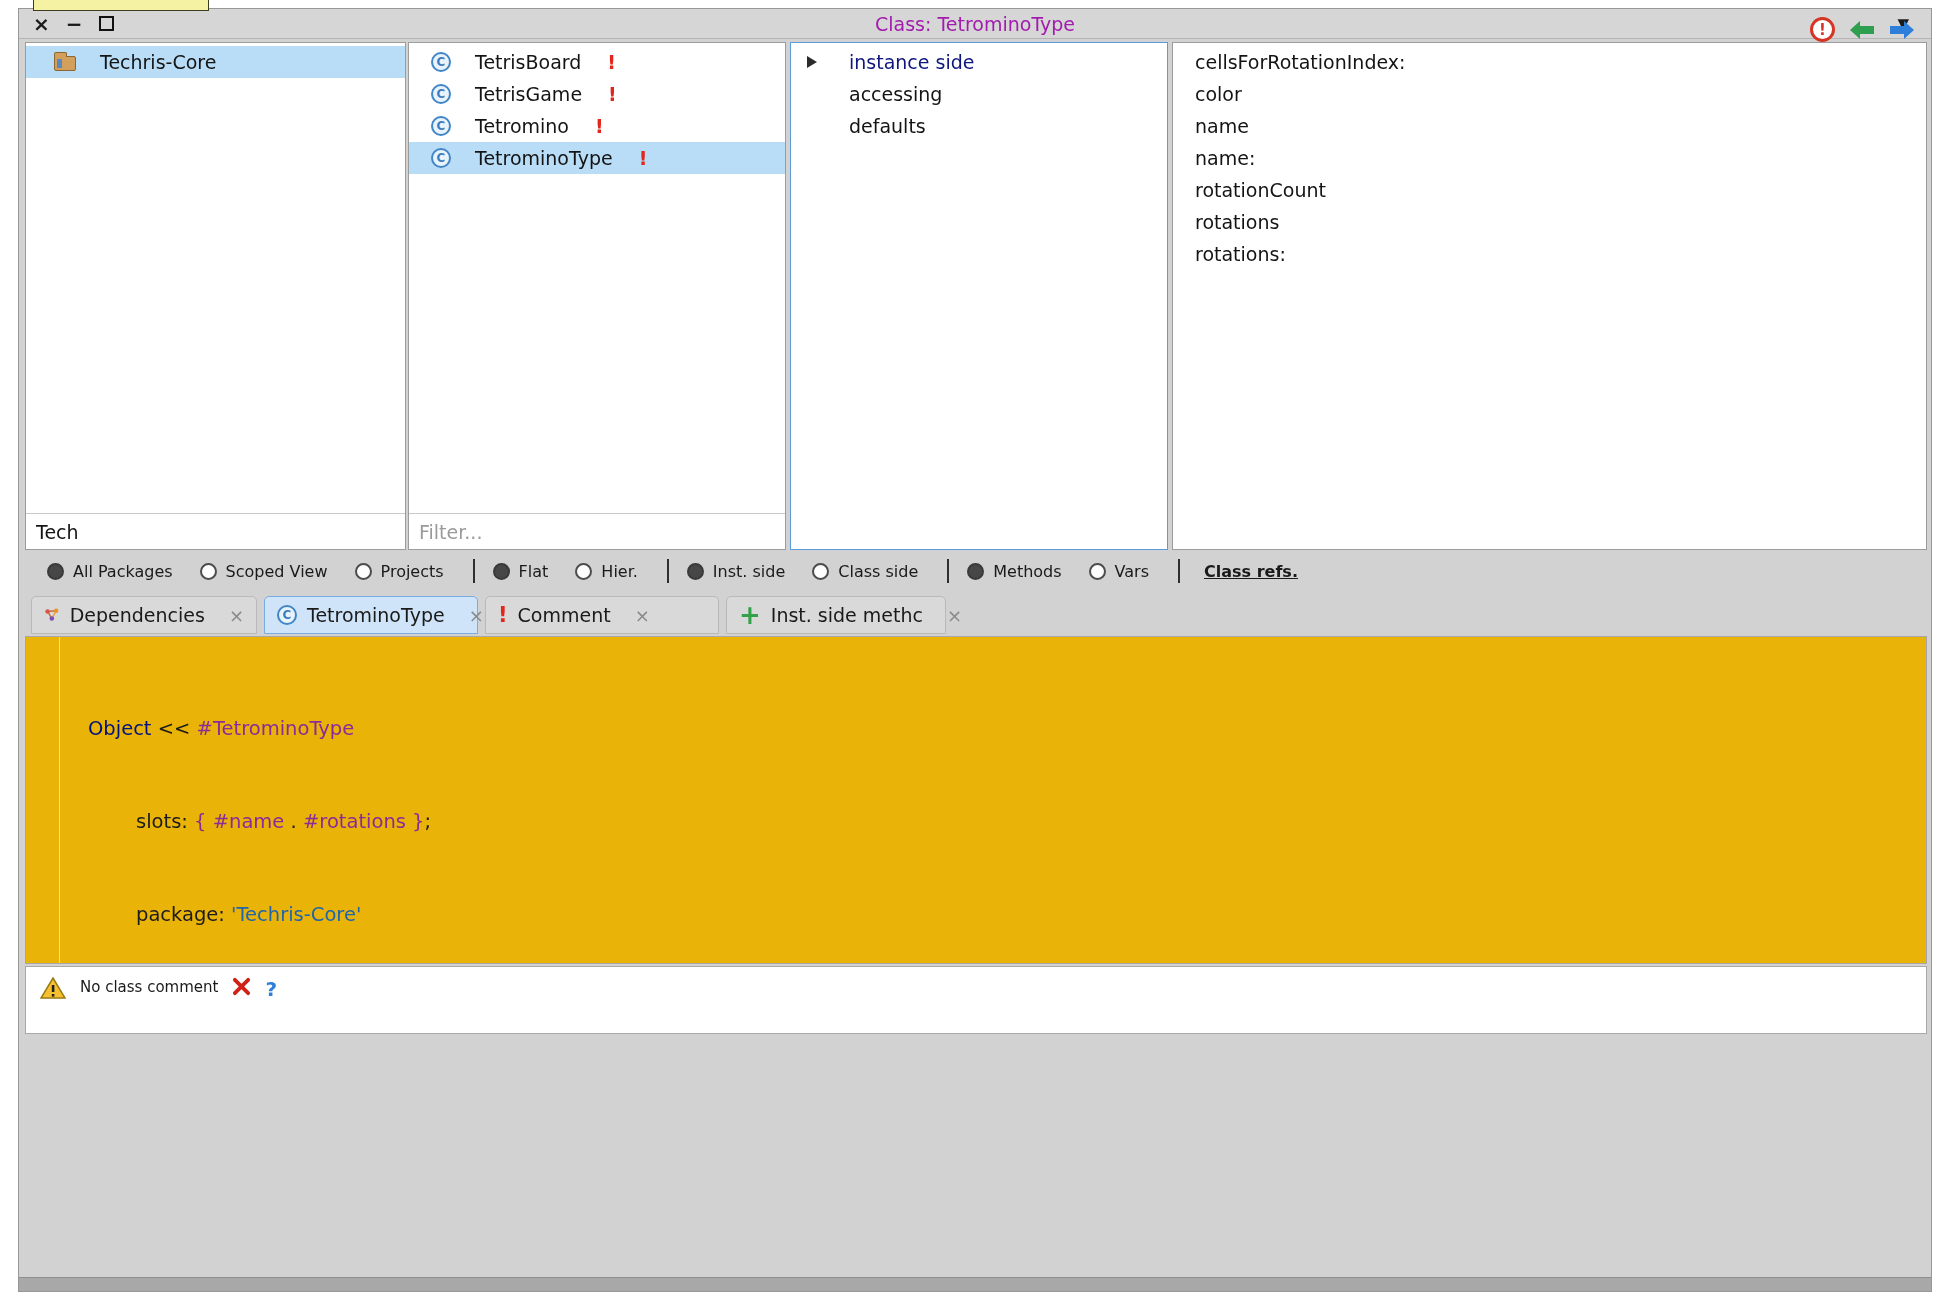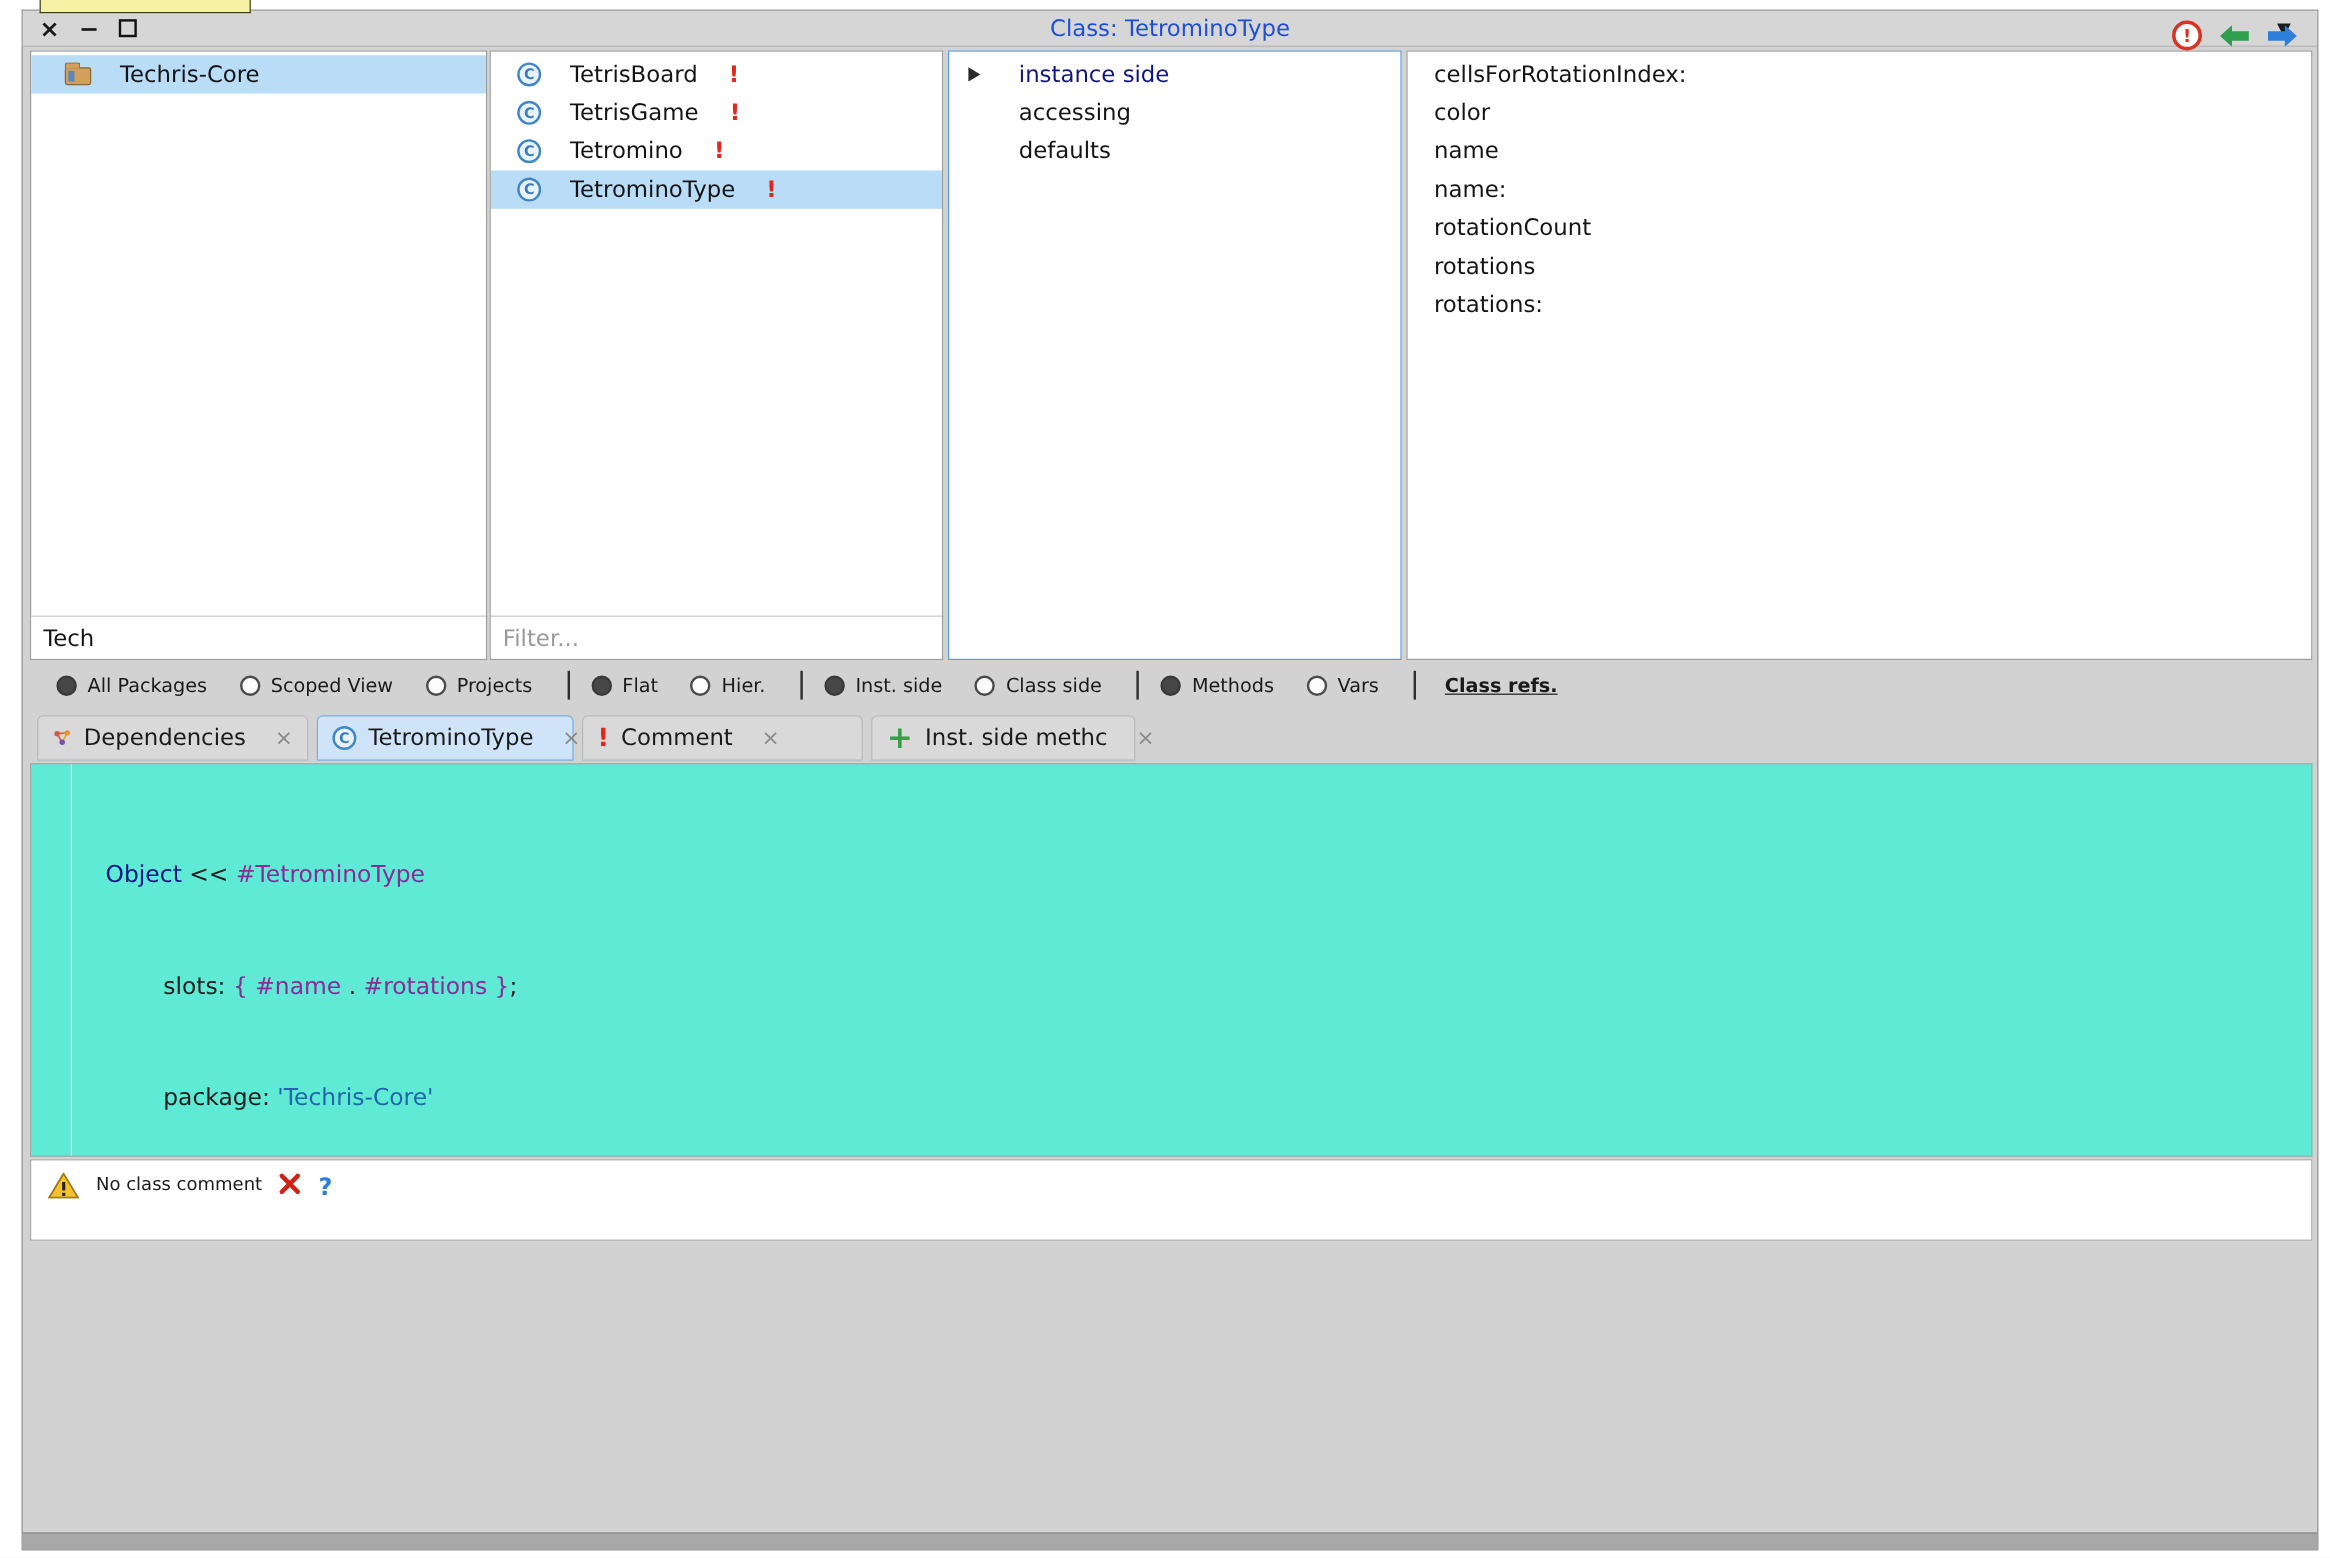--- a/index.html
+++ b/index.html
@@ -7,21 +7,21 @@
 
   
   .window { position:absolute; left:18px; top:8px; width:1914px; height:1284px; background:#d2d2d2; border:1px solid #979797; }
   .sticky-note { position:absolute; left:33px; top:0; width:176px; height:11px; background:#f6f2a3; border:1px solid #3c3c22; border-top:none; z-index:10; }
 
   
   .titlebar { position:absolute; left:0; top:0; right:0; height:30px; display:flex; align-items:center; border-bottom:1px solid #b5b5b5; background:#d6d6d6; }
   .win-controls { display:flex; align-items:center; gap:16px; padding-left:14px; width:130px; }
   .ctl { font-weight:bold; font-size:20px; line-height:20px; cursor:pointer; }
   .ctl-max { width:15px; height:15px; border:2.5px solid #111; background:transparent; display:inline-block; }
-  .title-text { flex:1; text-align:center; font-size:19px; color:#1d4ed8; }
+  .title-text { flex:1; text-align:center; font-size:19px; color:#a21caf; }
   .title-dropdown { width:130px; text-align:right; padding-right:22px; font-size:15px; }
 
   
   .panes { position:absolute; left:6px; top:33px; width:1902px; height:508px; }
   .pane { position:absolute; top:0; height:508px; background:#ffffff; border:1px solid #9c9c9c; overflow:hidden; }
   .pane-packages { left:0; width:381px; }
   .pane-classes  { left:383px; width:378px; }
   .pane-protocols{ left:765px; width:378px; border:1px solid #5b9bd8; }
   .pane-methods  { left:1147px; width:755px; }
   .list { padding-top:3px; }
@@ -65,21 +65,21 @@
   .tab-class { width:214px; }
   .tab-comment { width:234px; }
   .tab-instside { width:220px; }
   .tab .bang-icon { color:#e2261c; font-weight:bold; font-size:21px; }
   .tab .plus-icon { color:#33a04a; font-weight:bold; font-size:26px; line-height:20px; }
 
   .tab-actions { position:absolute; right:16px; top:8px; display:flex; align-items:center; gap:14px; }
   .err-badge { width:25px; height:25px; border-radius:50%; border:3.5px solid #d63425; color:#d63425; font-weight:bold; font-size:15px; display:flex; align-items:center; justify-content:center; background:#fff; }
 
   
-  .editor { position:absolute; left:6px; top:627px; width:1902px; height:328px; background:#5eead4; border:1px solid #a8a8a8; }
+  .editor { position:absolute; left:6px; top:627px; width:1902px; height:328px; background:#eab308; border:1px solid #a8a8a8; }
   .gutter-line { position:absolute; left:33px; top:0; bottom:0; width:1px; background:#dedede; }
   .code { position:absolute; left:62px; top:14px; right:10px; font-size:19.5px; line-height:31px; white-space:pre; }
   .code-line.indent { padding-left:48px; }
   .tok-plain  { color:#1c1c1c; }
   .tok-global { color:#00127d; }
   .tok-symbol { color:#8a2b9a; }
   .tok-string { color:#2166ab; }
 
   
   .commentbar { position:absolute; left:6px; top:957px; width:1902px; height:68px; background:#ffffff; border:1px solid #a8a8a8; display:flex; align-items:flex-start; padding:10px 14px; gap:14px; }

